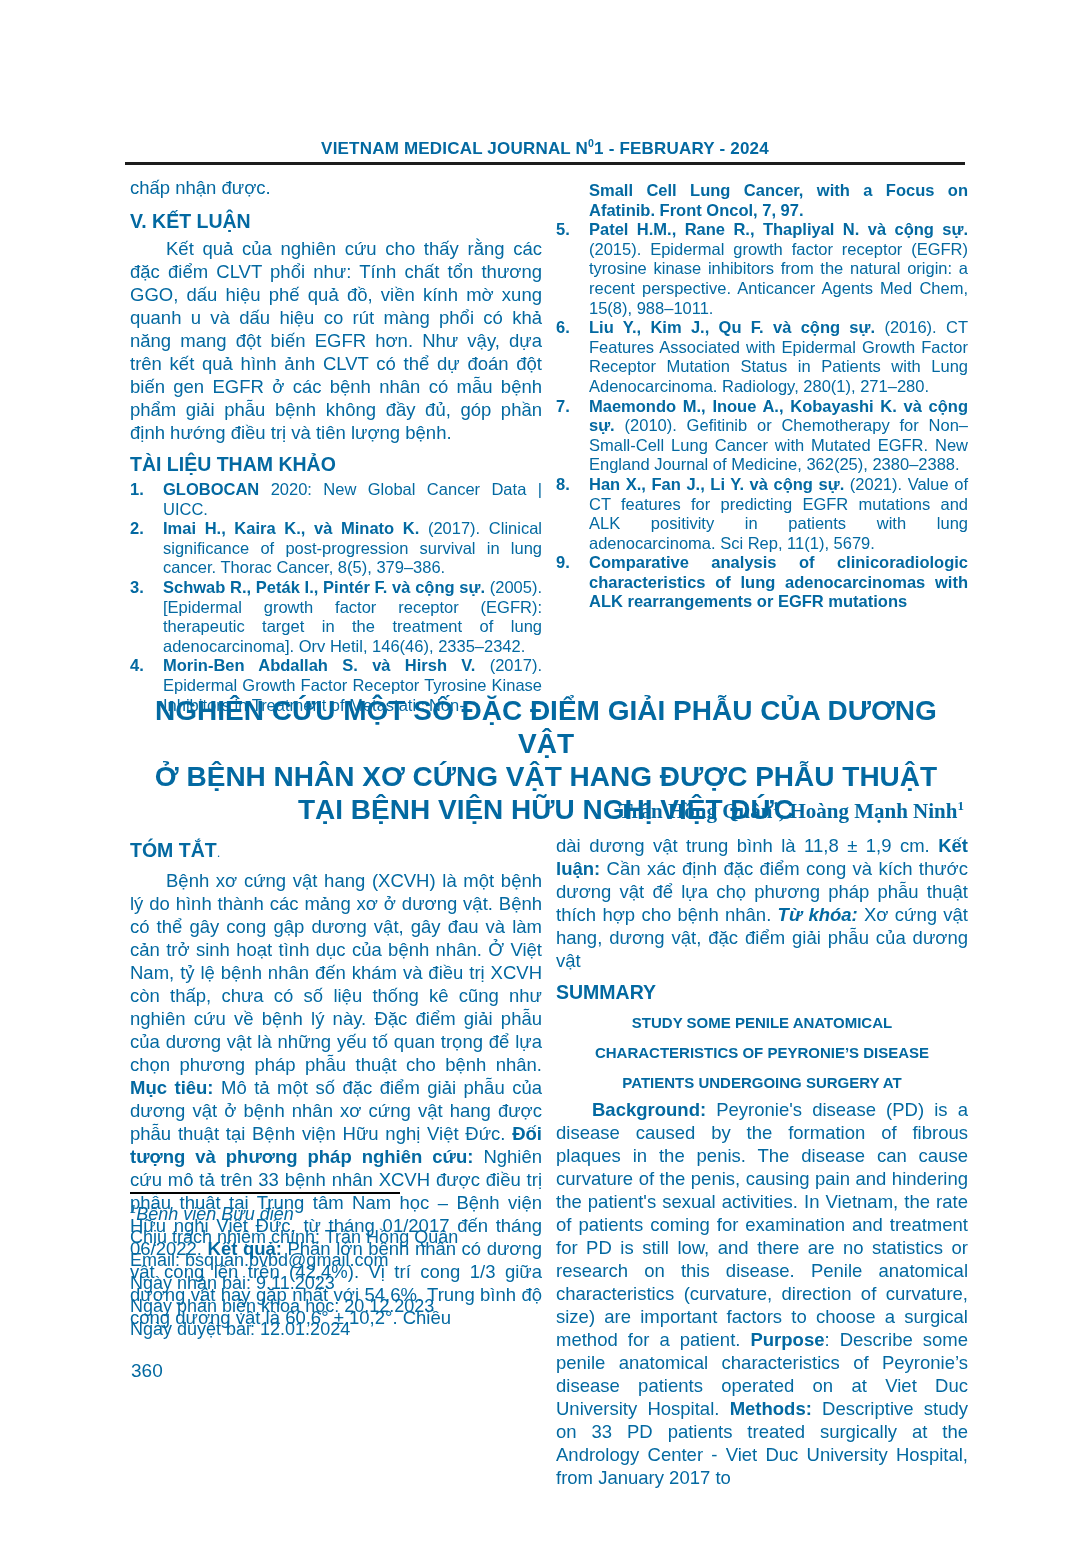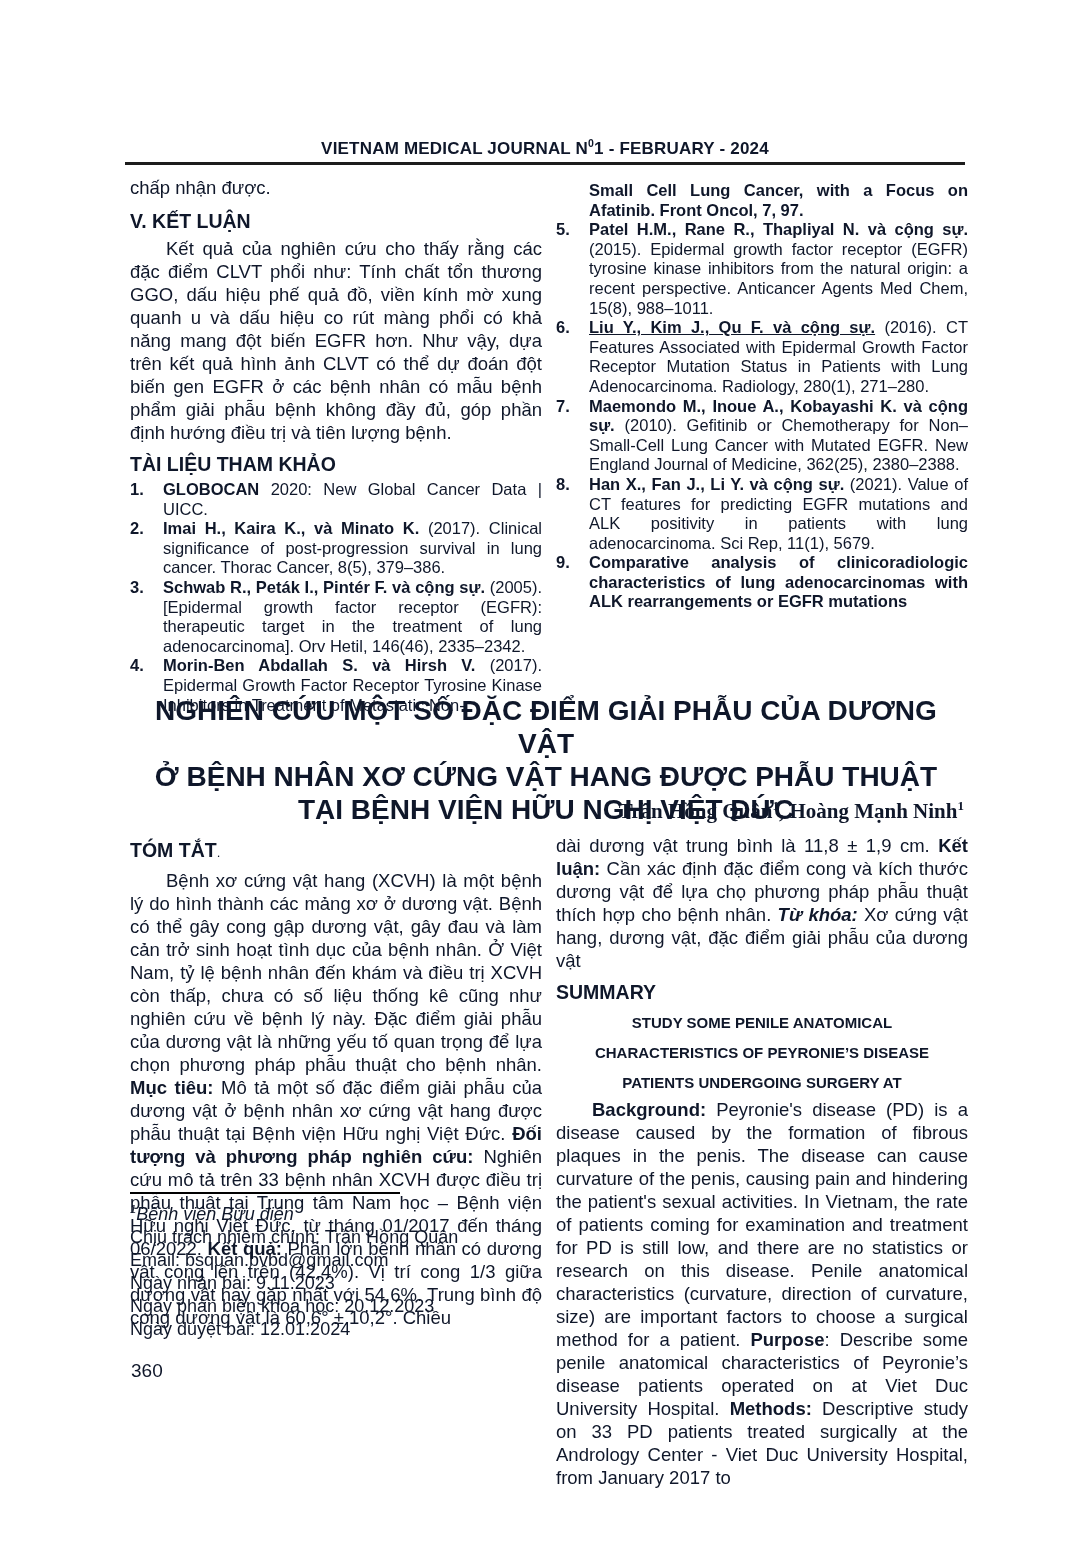--- a/index.html
+++ b/index.html
@@ -1,18 +1,18 @@
 <!DOCTYPE html>
 <html><head>
 <meta charset="utf-8">
 <style>
   * { margin:0; padding:0; box-sizing:border-box; }
   html,body { background:#888; }
   .page {
-    position:relative; width:1090px; height:1541px; background:#ffffff; color:#0f172a;
+    position:relative; width:1090px; height:1541px; background:#ffffff; color:#0369a1;
     margin:0 auto; font-family:"Liberation Sans", sans-serif; overflow:hidden;
   }
   sup { font-size:0.62em; vertical-align:super; line-height:0; }
 
   .journal-header {
     position:absolute; left:125px; top:139px; width:840px;
     text-align:center; font-weight:bold; font-size:17px; letter-spacing:0.2px;
     border-bottom:3px solid #1c1c1c; padding-bottom:3px;
   }
 
@@ -95,21 +95,21 @@
     <div class="refs">
       <div class="ref-cont">Small Cell Lung Cancer, with a Focus on Afatinib. Front Oncol, 7, 97.</div>
     </div>
     <div class="refs">
         <div class="ref">
           <span class="ref-num">5.</span>
           <span class="ref-body"><span style="font-weight: bold;">Patel H.M., Rane R., Thapliyal N. và cộng sự.</span><span> (2015). Epidermal growth factor receptor (EGFR) tyrosine kinase inhibitors from the natural origin: a recent perspective. Anticancer Agents Med Chem, 15(8), 988–1011.</span></span>
         </div>
         <div class="ref">
           <span class="ref-num">6.</span>
-          <span class="ref-body"><span style="font-weight: bold; text-decoration: underline;">Liu Y., Kim J., Qu F. và cộng sự.</span><span> (2016). CT Features Associated with Epidermal Growth Factor Receptor Mutation Status in Patients with Lung Adenocarcinoma. Radiology, 280(1), 271–280.</span></span>
+          <span class="ref-body"><span style="font-weight: bold;">Liu Y., Kim J., Qu F. và cộng sự.</span><span> (2016). CT Features Associated with Epidermal Growth Factor Receptor Mutation Status in Patients with Lung Adenocarcinoma. Radiology, 280(1), 271–280.</span></span>
         </div>
         <div class="ref">
           <span class="ref-num">7.</span>
           <span class="ref-body"><span style="font-weight: bold;">Maemondo M., Inoue A., Kobayashi K. và cộng sự.</span><span> (2010). Gefitinib or Chemotherapy for Non–Small-Cell Lung Cancer with Mutated EGFR. New England Journal of Medicine, 362(25), 2380–2388.</span></span>
         </div>
         <div class="ref">
           <span class="ref-num">8.</span>
           <span class="ref-body"><span style="font-weight: bold;">Han X., Fan J., Li Y. và cộng sự.</span><span> (2021). Value of CT features for predicting EGFR mutations and ALK positivity in patients with lung adenocarcinoma. Sci Rep, 11(1), 5679.</span></span>
         </div>
         <div class="ref">

